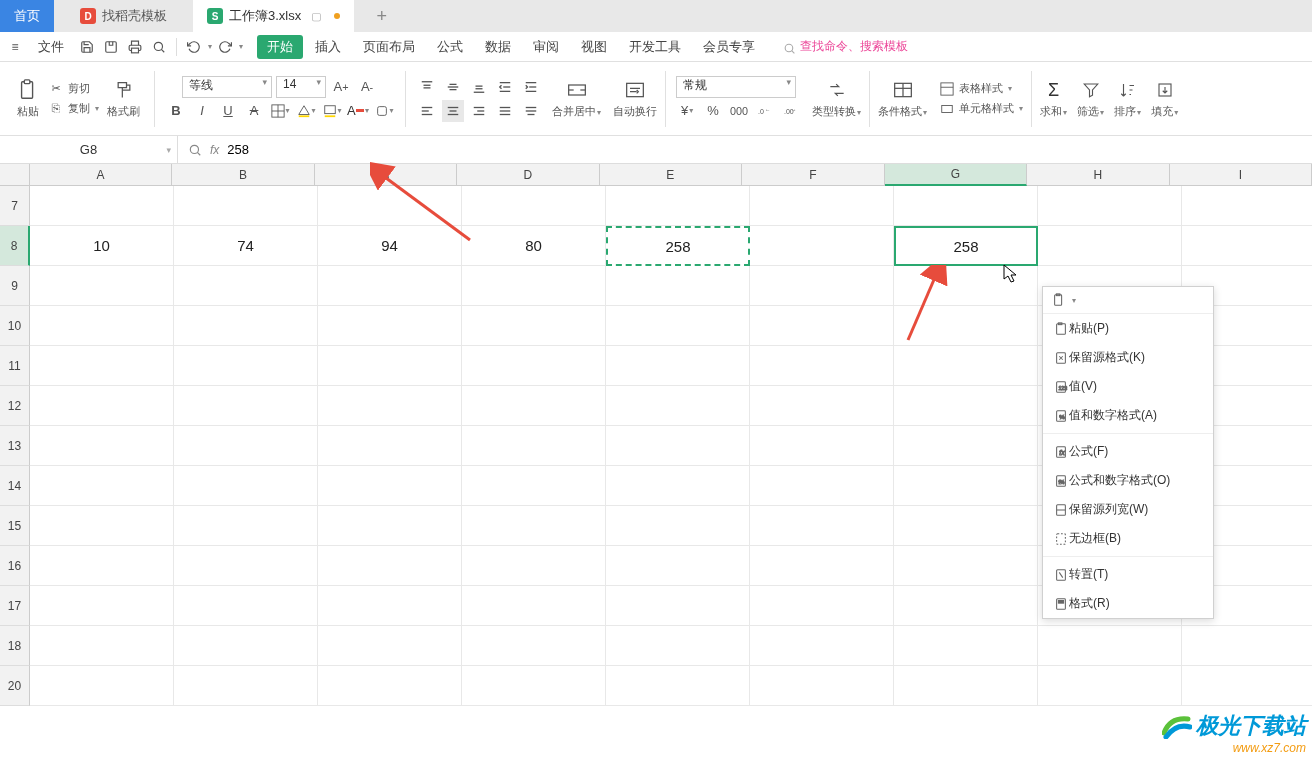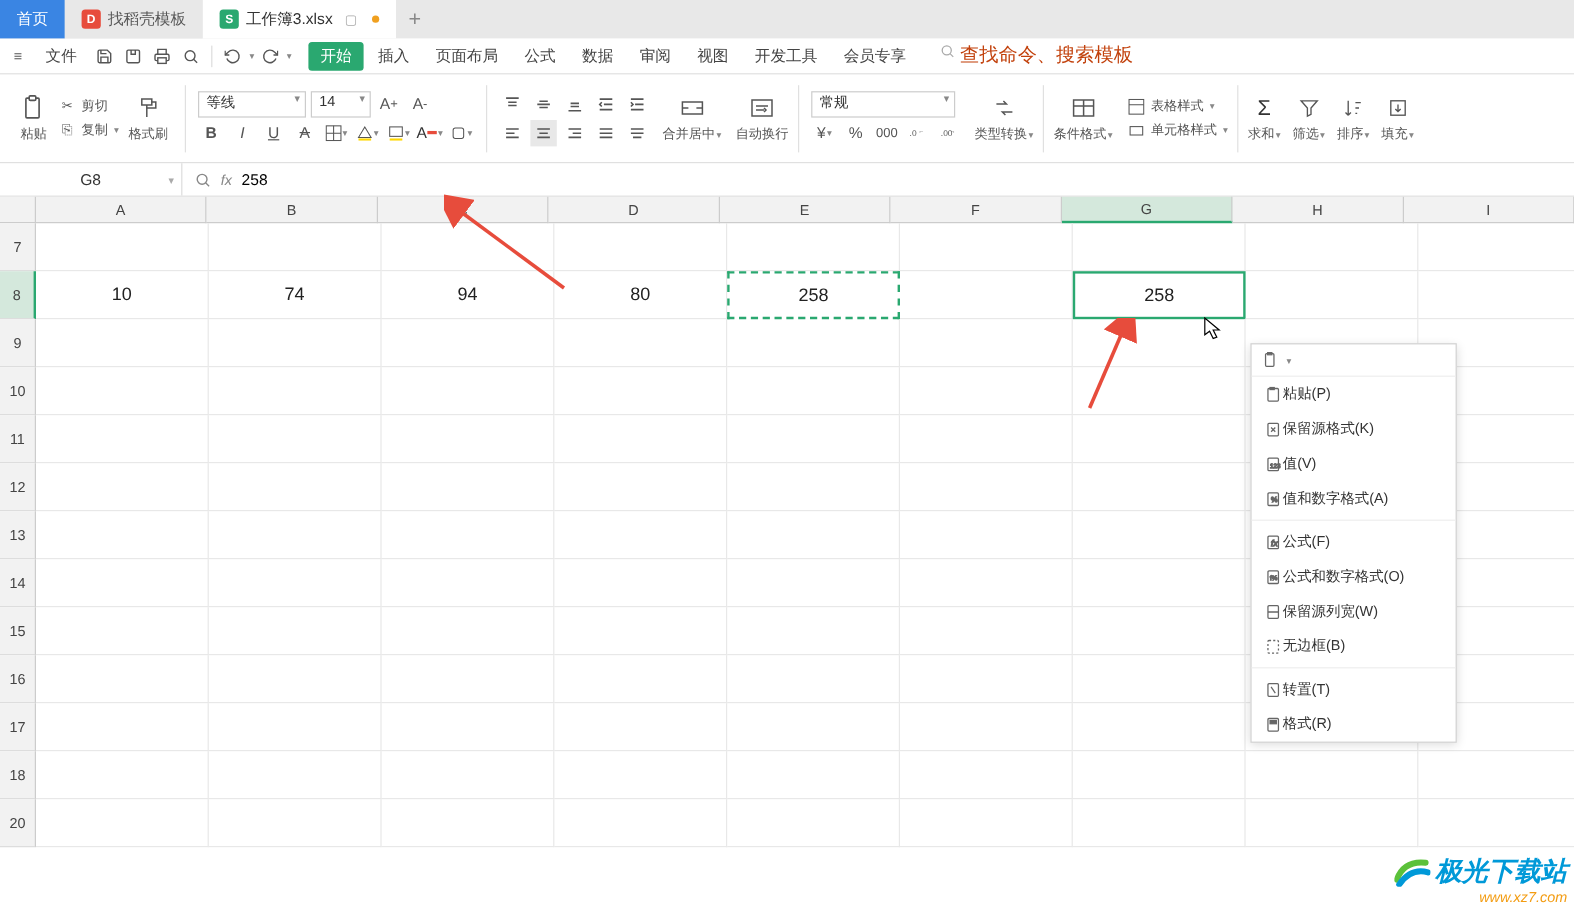--- a/index.html
+++ b/index.html
@@ -1,57 +1,57 @@
 <!DOCTYPE html>
 <html><head>
 <meta charset="utf-8">
 <style>
 * { box-sizing: border-box; margin: 0; padding: 0; font-family: "Microsoft YaHei", sans-serif; }
 body { background: #fff; width: 1312px; height: 761px; overflow: hidden; position: relative; font-size: 12px; color: #333; }
 
 
-.tab-bar { height: 32px; background: #e8e8e8; display: flex; align-items: center; }
+.tab-bar { height: 32px; background: #e8e8e8; display: flex; align-items: center; gap: 12px; }
 .tab { height: 32px; display: flex; align-items: center; padding: 0 14px; gap: 6px; font-size: 13px; position: relative; }
 .tab-home { background: #3a85e3; color: #fff; }
 .tab-inactive { background: #e8e8e8; color: #555; }
 .tab-active { background: #fff; color: #333; }
 .tab-icon { width: 16px; height: 16px; display: inline-flex; align-items: center; justify-content: center; border-radius: 3px; font-size: 10px; }
 .tab-icon-r { background: #e74c3c; color: #fff; font-weight: bold; }
 .tab-icon-s { background: #2aa870; color: #fff; font-weight: bold; }
 .tab-dot { width: 6px; height: 6px; background: #f0a020; border-radius: 50%; margin-left: 6px; }
 .tab-plus { width: 32px; text-align: center; color: #888; font-size: 18px; }
 .tab-small-icon { color: #aaa; font-size: 11px; margin-left: 4px; }
 
 
 .menu-bar { height: 30px; display: flex; align-items: center; border-bottom: 1px solid #e0e0e0; padding: 0 4px; gap: 2px; }
 .menu-icon-btn { width: 22px; height: 22px; display: flex; align-items: center; justify-content: center; color: #555; }
 .menu-sep { width: 1px; height: 18px; background: #ddd; margin: 0 4px; }
 .menu-item { padding: 4px 10px; font-size: 13px; color: #444; }
 .menu-item-active { background: #2aa870; color: #fff; border-radius: 3px; padding: 3px 10px; }
-.search-box { display: flex; align-items: flex-start; color: #c2410c; font-size: 16px; margin-left: 16px; }
+.search-box { display: flex; align-items: flex-end; color: #ec4899; font-size: 12px; margin-left: 16px; }
 
 
 .ribbon { height: 74px; display: flex; align-items: center; border-bottom: 1px solid #e0e0e0; padding: 0 6px; }
 .ribbon-group { display: flex; flex-direction: column; align-items: center; padding: 0 6px; }
 .ribbon-sep { width: 1px; height: 56px; background: #e0e0e0; margin: 0 4px; }
 .ribbon-big-btn { display: flex; flex-direction: column; align-items: center; gap: 2px; padding: 2px 4px; }
 .ribbon-big-icon { width: 24px; height: 24px; display: flex; align-items: center; justify-content: center; }
 .ribbon-label { font-size: 11px; color: #555; white-space: nowrap; }
 .ribbon-row { display: flex; align-items: center; gap: 4px; margin: 1px 0; }
 .ribbon-small-btn { display: flex; align-items: center; gap: 4px; padding: 1px 4px; font-size: 11px; color: #555; }
 .ribbon-icon-sm { width: 16px; height: 16px; display: flex; align-items: center; justify-content: center; color: #555; }
 .font-select { border: 1px solid #ccc; height: 22px; padding: 0 18px 0 6px; font-size: 12px; position: relative; min-width: 90px; }
 .size-select { border: 1px solid #ccc; height: 22px; padding: 0 18px 0 6px; font-size: 12px; min-width: 50px; }
 .select-arrow::after { content: "▾"; position: absolute; right: 4px; color: #888; font-size: 9px; }
 .fmt-btn { width: 22px; height: 22px; display: flex; align-items: center; justify-content: center; color: #555; font-size: 13px; }
 .dd-arrow { font-size: 8px; color: #888; margin-left: 1px; }
 
 
 .formula-bar { height: 28px; display: flex; align-items: center; border-bottom: 1px solid #ddd; }
-.name-box { width: 152px; border-right: 1px solid #ddd; height: 100%; display: flex; align-items: center; justify-content: center; position: relative; font-size: 13px; }
+.name-box { width: 178px; border-right: 1px solid #ddd; height: 100%; display: flex; align-items: center; justify-content: center; position: relative; font-size: 13px; }
 .name-box-arrow { position: absolute; right: 6px; color: #aaa; font-size: 9px; }
 .fx-area { display: flex; align-items: center; padding: 0 10px; gap: 8px; flex: 1; }
 .fx-input { border: none; outline: none; font-size: 13px; flex: 1; }
 
 
 .grid-wrap { position: relative; }
 .col-headers { display: flex; height: 22px; background: #f2f2f2; }
 .corner { width: 30px; border-right: 1px solid #ccc; border-bottom: 1px solid #ccc; background: #f2f2f2; }
 .col-h { width: 144px; border-right: 1px solid #ccc; border-bottom: 1px solid #ccc; display: flex; align-items: center; justify-content: center; font-size: 12px; color: #444; }
 .col-h-active { background: #d4e8dc; border-bottom: 2px solid #2aa870; }
@@ -198,21 +198,21 @@
               <path d="M10 9v12"></path>
               <path d="M15 6h4v6h-9"></path>
             </svg>
         </div>
         <div class="ribbon-label">格式刷</div>
       </div>
     </div>
   </div>
   <div class="ribbon-sep"></div>
 
-  <div class="ribbon-group" style="align-items:flex-start">
+  <div class="ribbon-group" style="align-items:center">
     <div class="ribbon-row">
       <div class="font-select select-arrow" style="position:relative">等线</div>
       <div class="size-select select-arrow" style="position:relative">14</div>
       <div class="fmt-btn">A<sup>+</sup></div>
       <div class="fmt-btn">A<sup>-</sup></div>
     </div>
     <div class="ribbon-row">
       <div class="fmt-btn" style="font-weight:bold">B</div>
       <div class="fmt-btn" style="font-style:italic">I</div>
       <div class="fmt-btn" style="text-decoration:underline">U</div>

